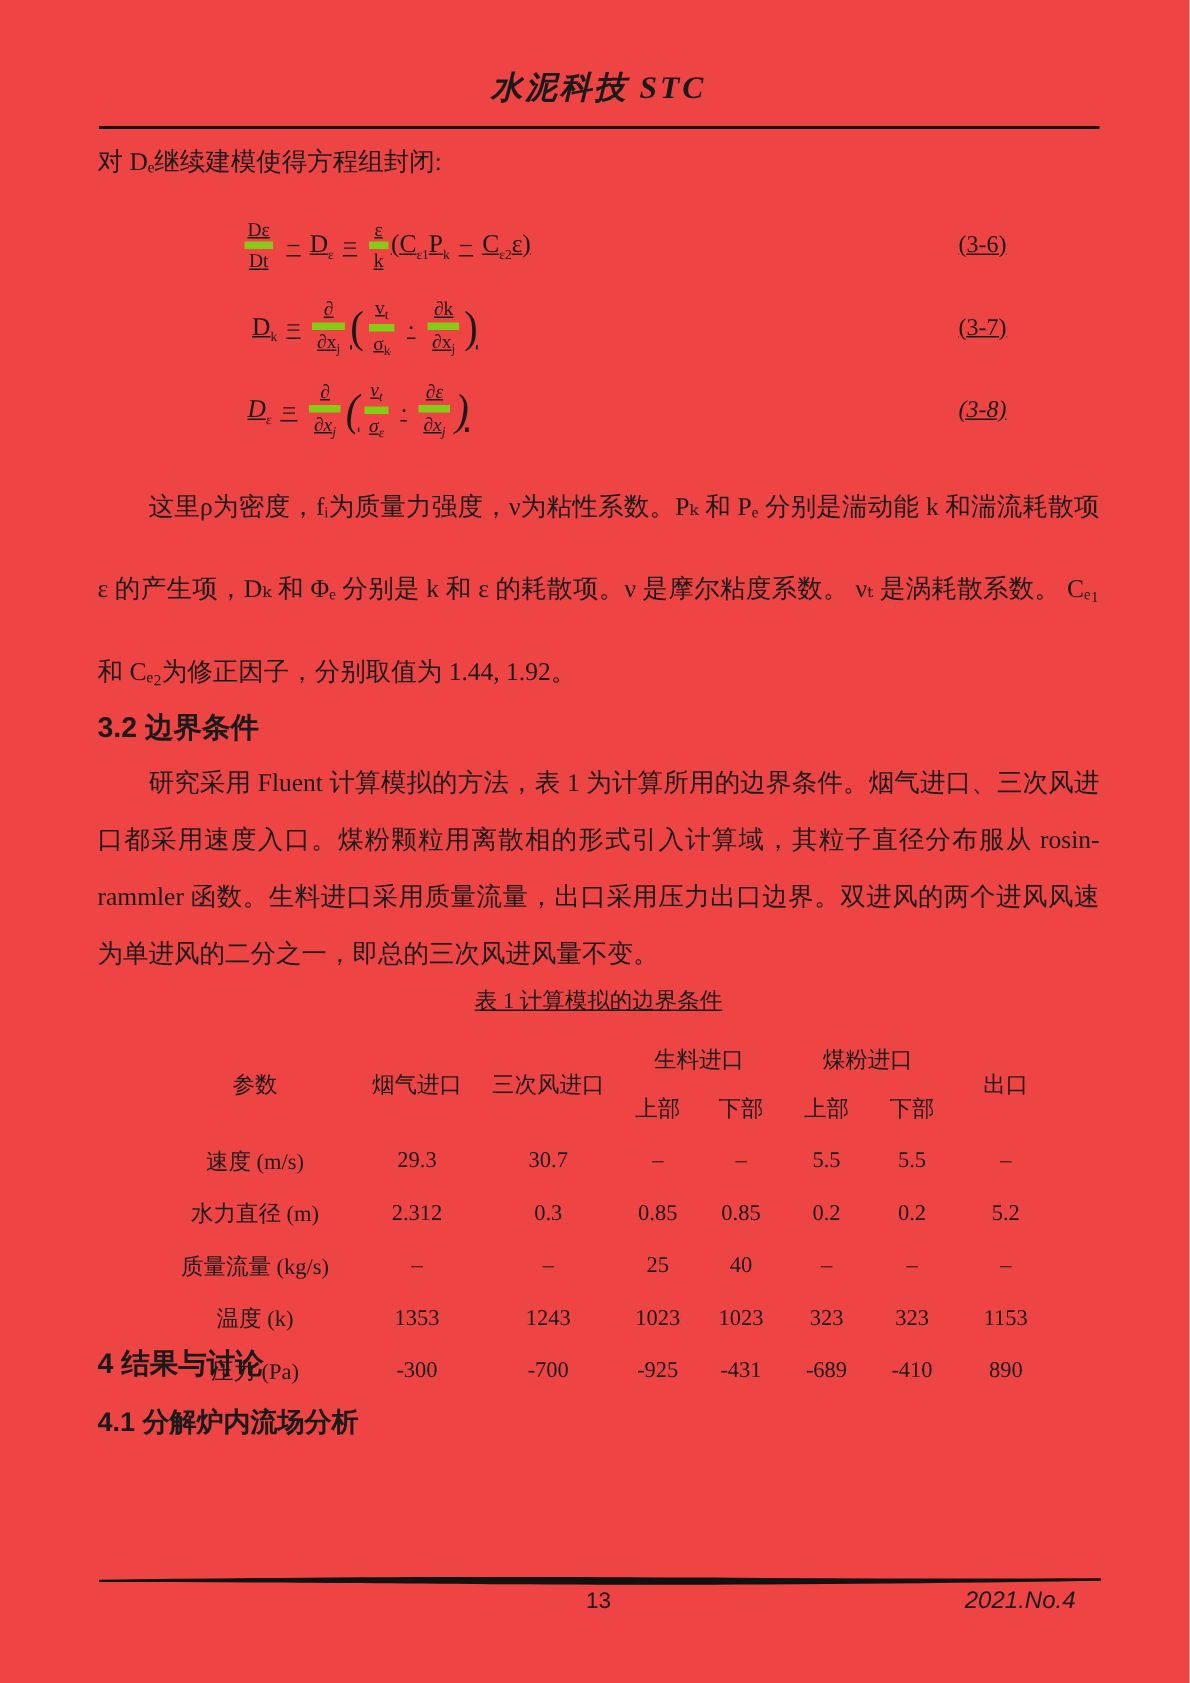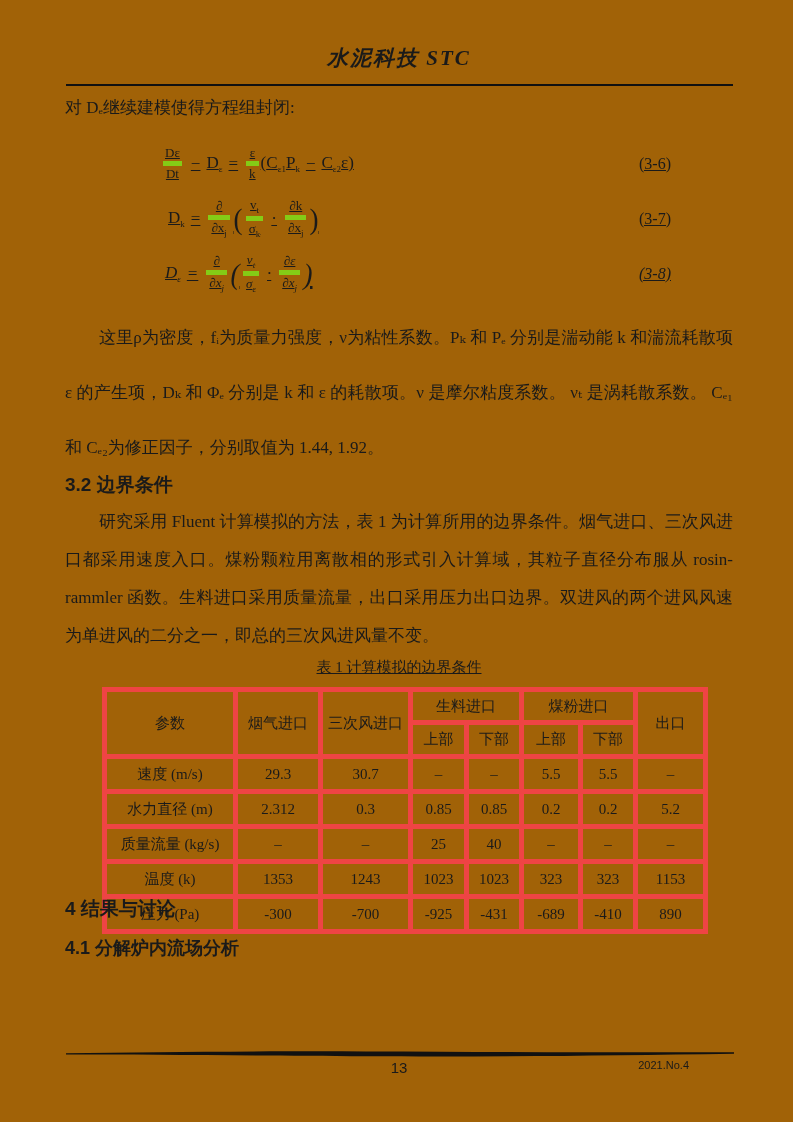--- a/index.html
+++ b/index.html
@@ -1,19 +1,19 @@
 <!DOCTYPE html>
 <html><head>
 <meta charset="utf-8">
 <style>
   html,body { margin:0; padding:0; background:#e8e8e8; }
   .page {
     position:relative;
     width:793px; height:1122px;
-    background:#a16207;
+    background:#ef4444;
     margin:0 auto;
     font-family:"Liberation Serif","DejaVu Serif",serif;
     color:#1a1a1a;
     overflow:hidden;
   }
   
   .journal-title {
     position:absolute; top:44px; left:65px; width:668px;
     text-align:center; font-size:21px; font-style:italic; font-weight:600;
     letter-spacing:2px;
@@ -81,22 +81,22 @@
   tr.group-row th { height:28px; }
   tr.sub-row th { height:29px; }
   tr.data-row td, tr.data-row th { height:30px; }
   
   .footer-rule { position:absolute; top:1050px; left:66px; }
   .page-number {
     position:absolute; top:1059px; left:65px; width:668px; text-align:center;
     font-family:"Liberation Sans","DejaVu Sans",sans-serif; font-size:15px;
   }
   .issue {
-    position:absolute; top:1059px; right:104px;
-    font-family:"Liberation Sans","DejaVu Sans",sans-serif; font-size:11px;
+    position:absolute; top:1059px; right:76px;
+    font-family:"Liberation Sans","DejaVu Sans",sans-serif; font-size:16px;font-style:italic;
   }
 </style>
 </head>
 <body>
 
 <div class="page">
 
   <div class="journal-title">水泥科技 STC</div>
   <div class="header-rule"></div>
 

